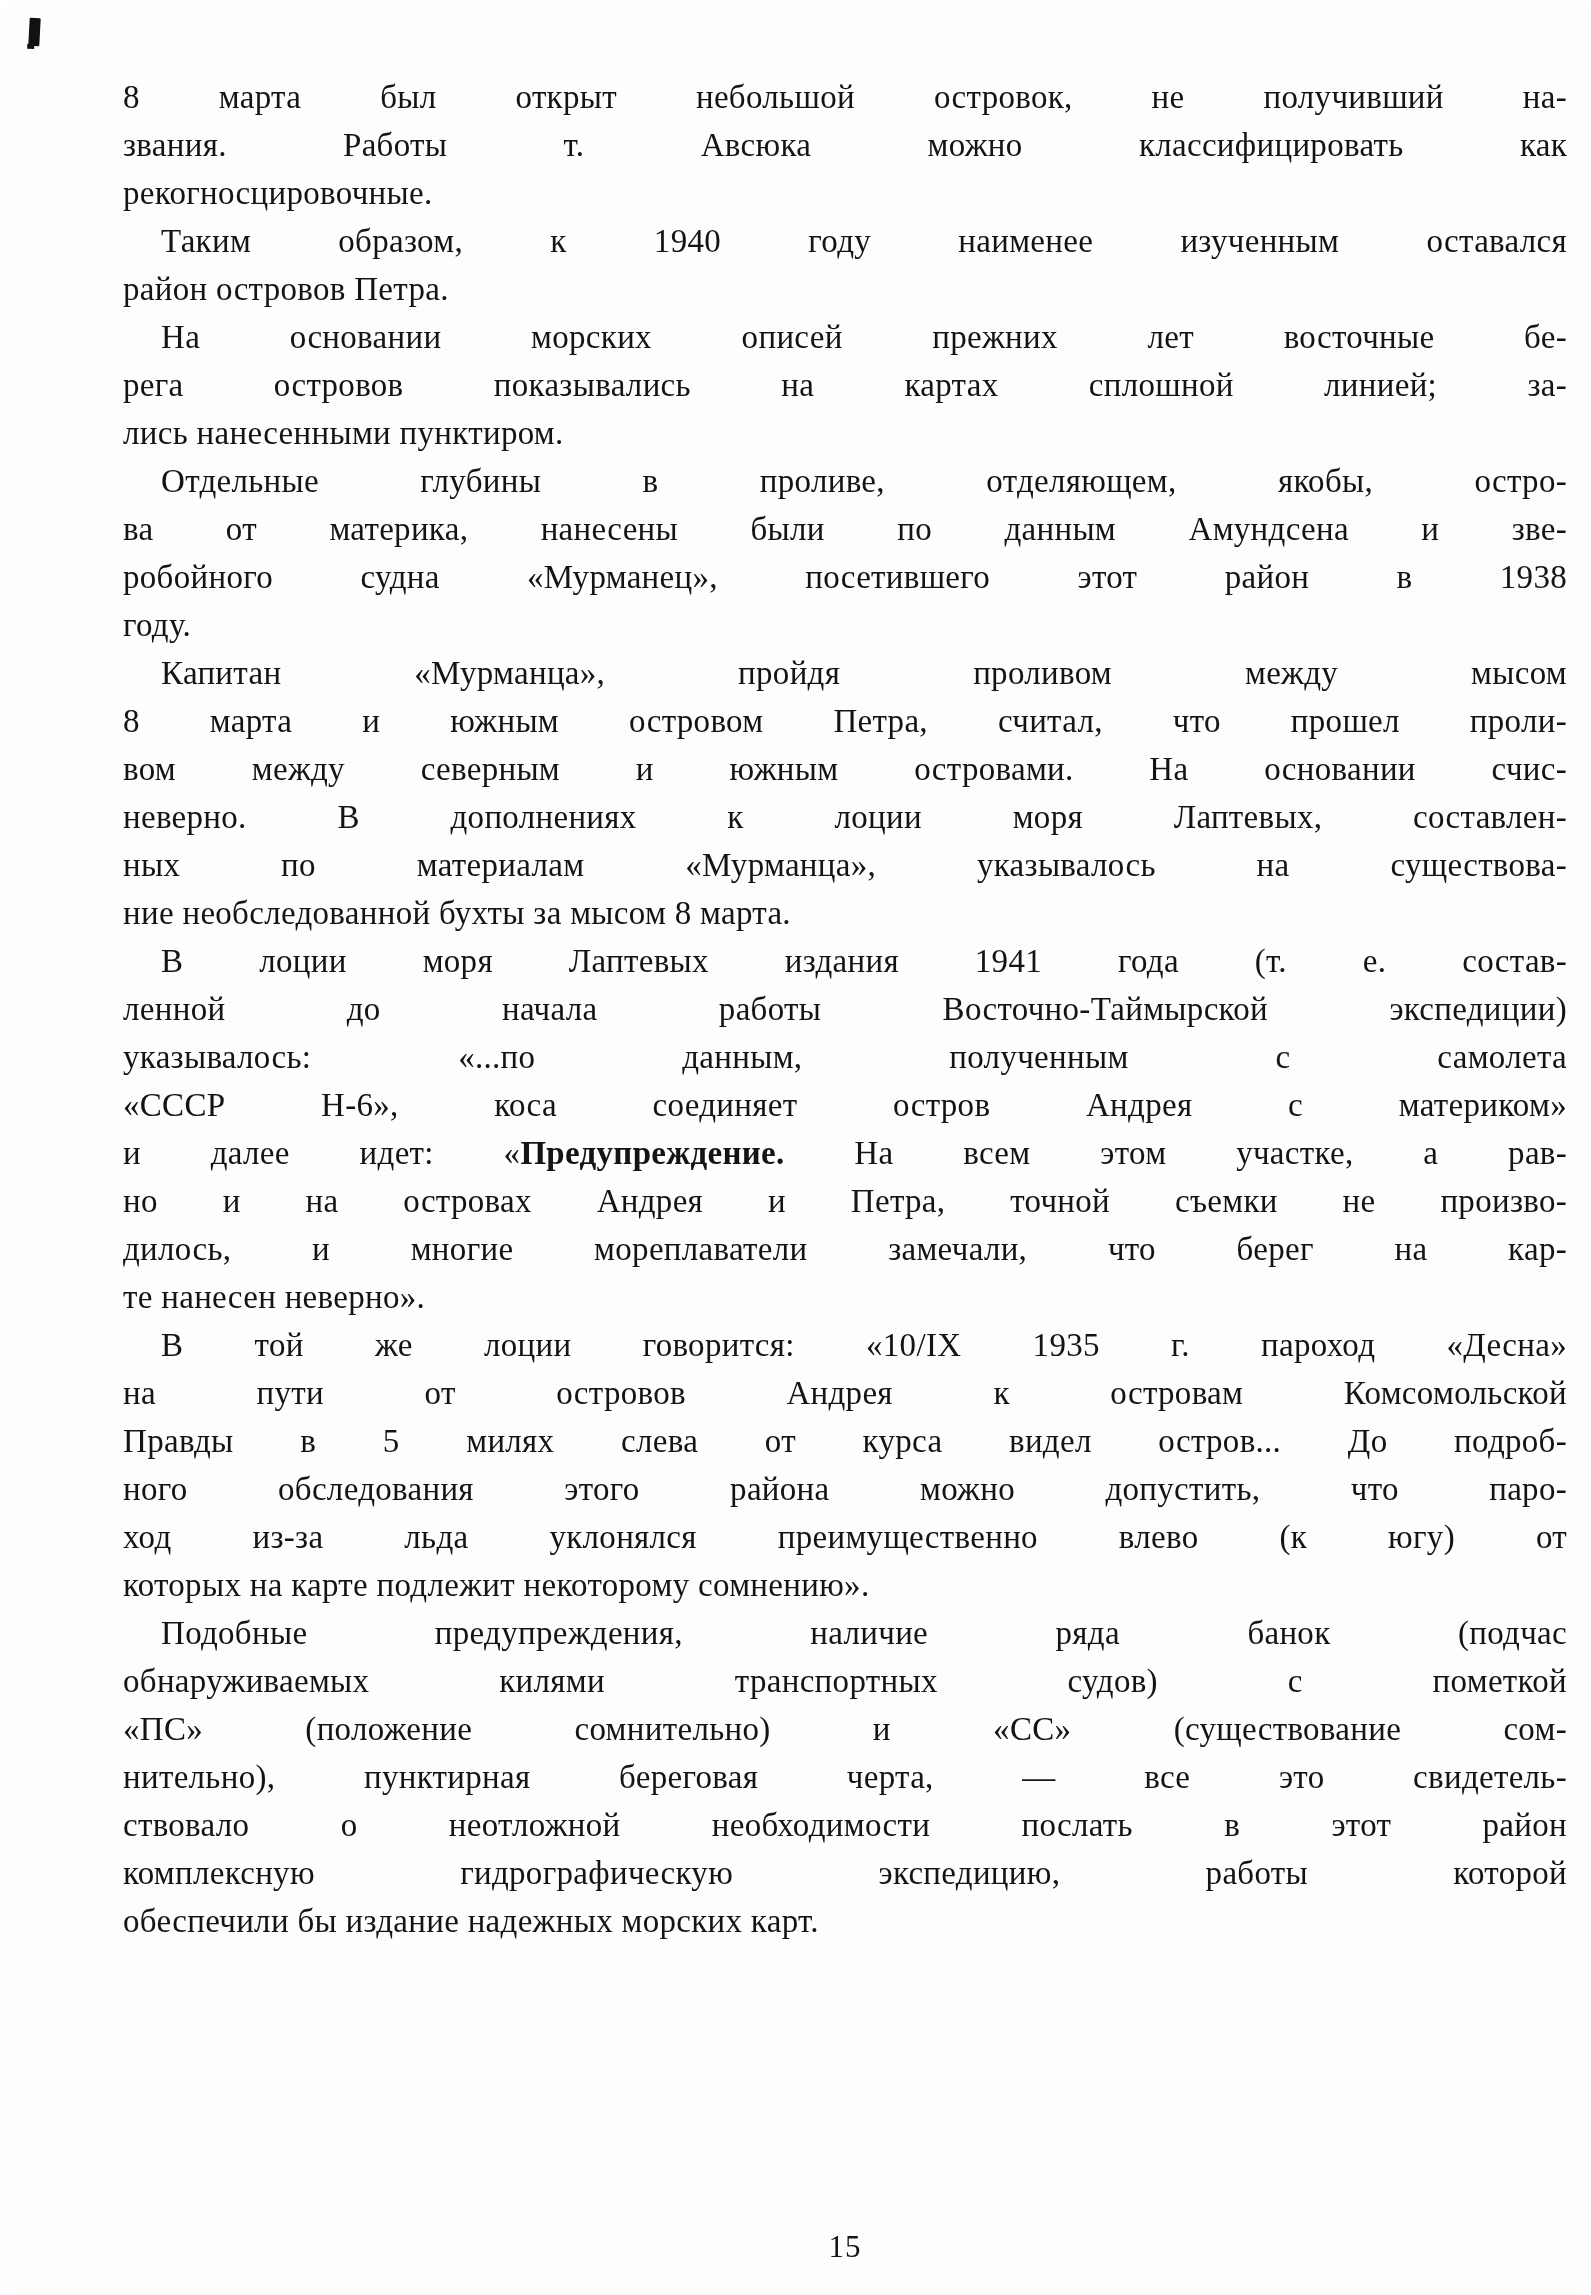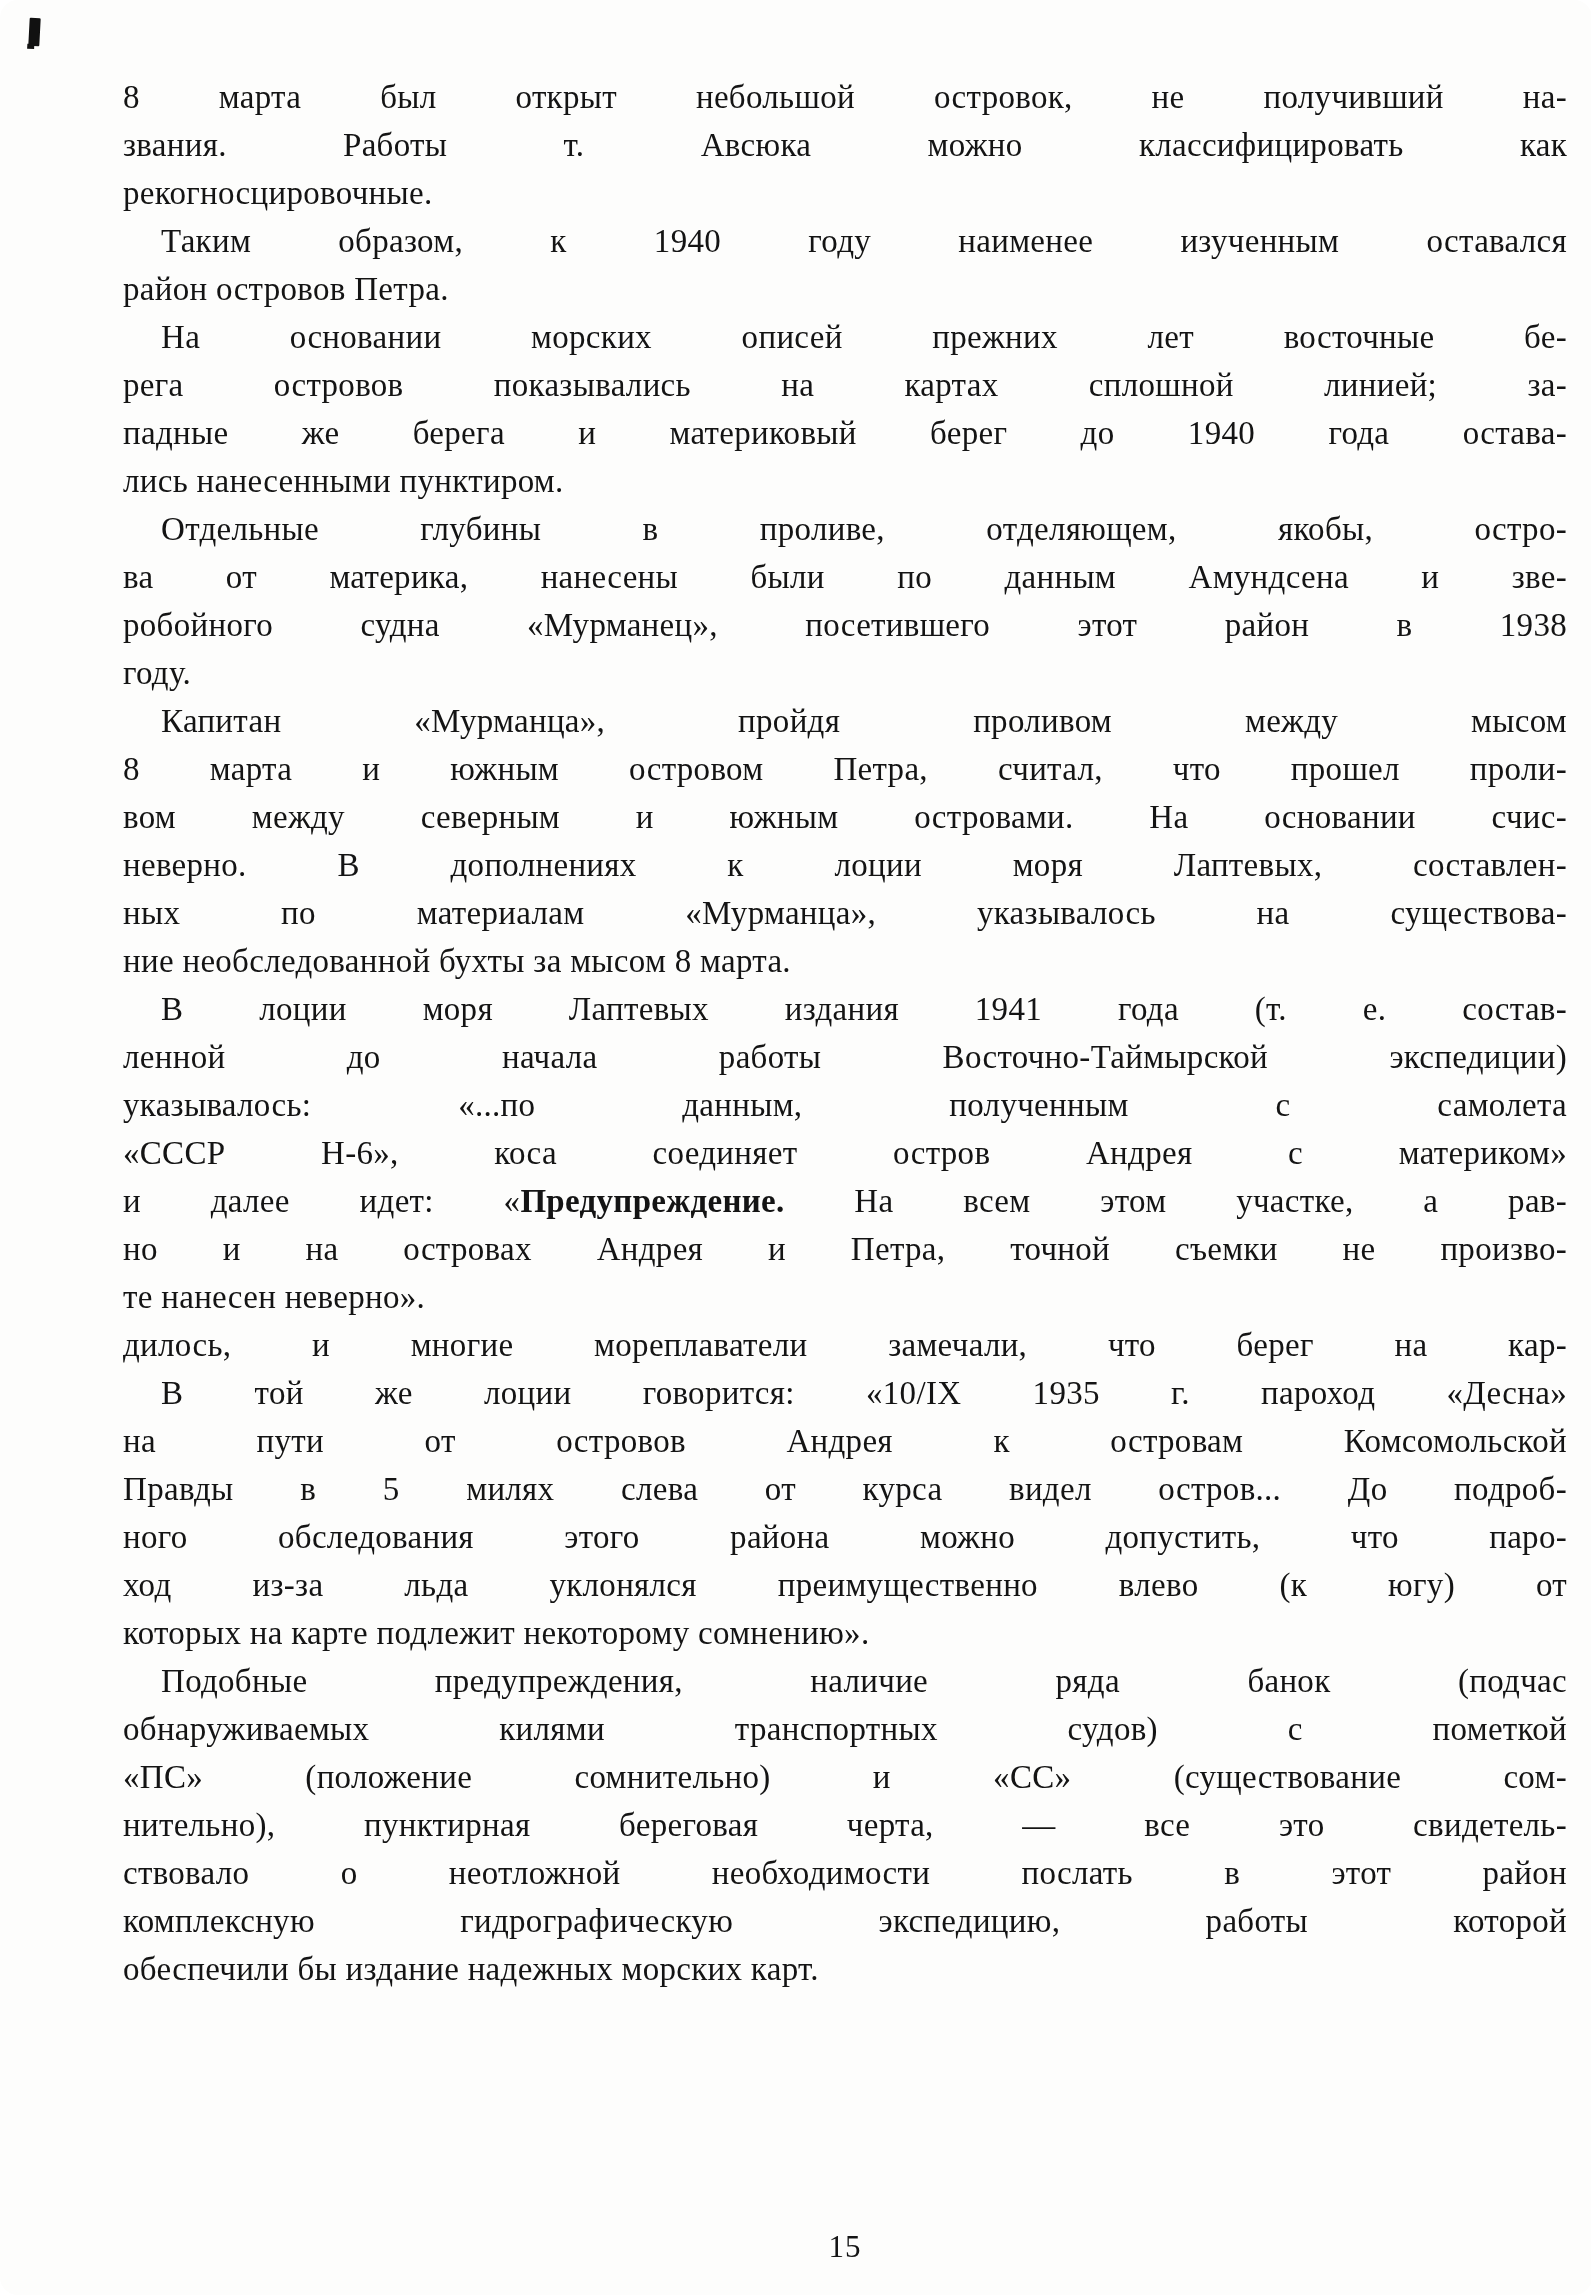--- a/index.html
+++ b/index.html
@@ -80,21 +80,20 @@
         <div class="line">звания. Работы т. Авсюка можно классифицировать как</div>
         <div class="line last">рекогносцировочные.</div>
       </div>
       <div class="para indent">
         <div class="line">Таким образом, к 1940 году наименее изученным оставался</div>
         <div class="line last">район островов Петра.</div>
       </div>
       <div class="para indent">
         <div class="line">На основании морских описей прежних лет восточные бе-</div>
         <div class="line">рега островов показывались на картах сплошной линией; за-</div>
-        <div class="line">падные же берега и материковый берег до 1940 года остава-</div>
         <div class="line last">лись нанесенными пунктиром.</div>
       </div>
       <div class="para indent">
         <div class="line">Отдельные глубины в проливе, отделяющем, якобы, остро-</div>
         <div class="line">ва от материка, нанесены были по данным Амундсена и зве-</div>
         <div class="line">робойного судна «Мурманец», посетившего этот район в 1938</div>
         <div class="line last">году.</div>
       </div>
       <div class="para indent">
         <div class="line">Капитан «Мурманца», пройдя проливом между мысом</div>
@@ -104,22 +103,22 @@
         <div class="line">ных по материалам «Мурманца», указывалось на существова-</div>
         <div class="line last">ние необследованной бухты за мысом 8 марта.</div>
       </div>
       <div class="para indent">
         <div class="line">В лоции моря Лаптевых издания 1941 года (т. е. состав-</div>
         <div class="line">ленной до начала работы Восточно-Таймырской экспедиции)</div>
         <div class="line">указывалось: «...по данным, полученным с самолета</div>
         <div class="line">«СССР Н-6», коса соединяет остров Андрея с материком»</div>
         <div class="line">и далее идет: «<b>Предупреждение.</b> На всем этом участке, а рав-</div>
         <div class="line">но и на островах Андрея и Петра, точной съемки не произво-</div>
+        <div class="line">дилось, и многие мореплаватели замечали, что берег на кар-</div>
         <div class="line last">те нанесен неверно».</div>
-        <div class="line">дилось, и многие мореплаватели замечали, что берег на кар-</div>
       </div>
       <div class="para indent">
         <div class="line">В той же лоции говорится: «10/IX 1935 г. пароход «Десна»</div>
         <div class="line">на пути от островов Андрея к островам Комсомольской</div>
         <div class="line">Правды в 5 милях слева от курса видел остров... До подроб-</div>
         <div class="line">ного обследования этого района можно допустить, что паро-</div>
         <div class="line">ход из-за льда уклонялся преимущественно влево (к югу) от</div>
         <div class="line last">которых на карте подлежит некоторому сомнению».</div>
       </div>
       <div class="para indent">

